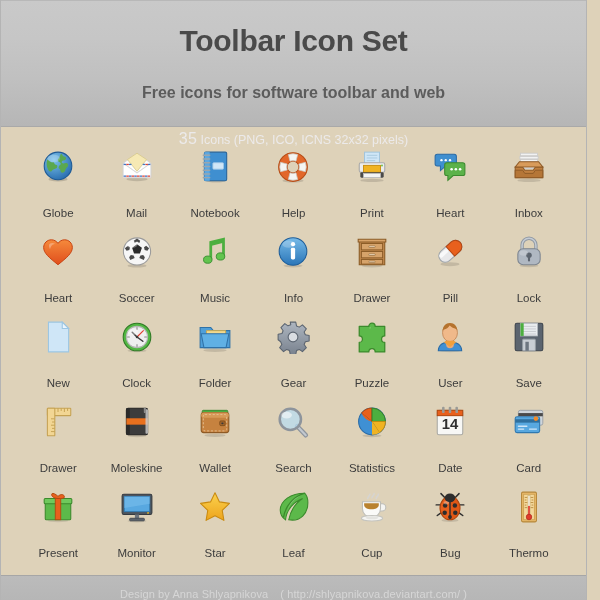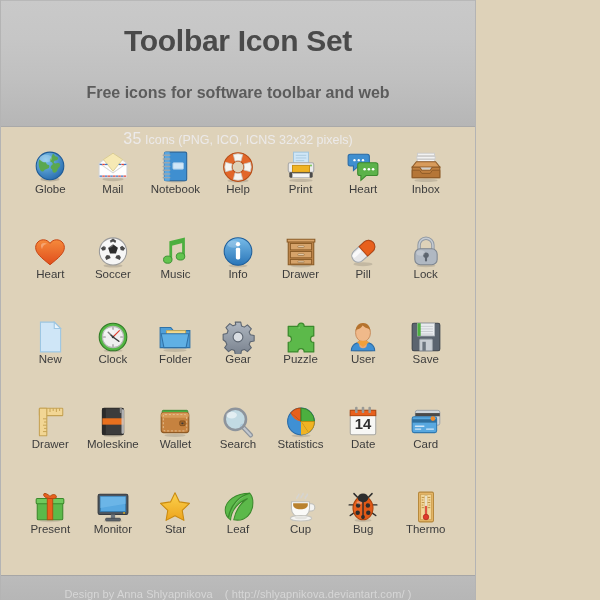--- a/index.html
+++ b/index.html
@@ -8,21 +8,21 @@
   }
   body {
     width: 600px;
     height: 600px;
     overflow: hidden;
     font-family: "Liberation Sans", sans-serif;
     background: #ded2b9;
   }
   .page {
     position: relative;
-    width: 476px;
+    width: 587px;
     height: 600px;
     box-sizing: border-box;
     background: #ded2b9;
     border-left: 1px solid #b4b4b4;
     border-right: 1px solid #b4b4b4;
     display: flex;
     flex-direction: column;
   }
 
   
@@ -86,21 +86,21 @@
     align-items: center;
     justify-content: flex-start;
     padding-top: 3px;
   }
   .ico {
     width: 34px;
     height: 34px;
     display: block;
   }
   .cap {
-    margin-top: 0;
+    margin-top: 24px;
     font-size: 11.5px;
     color: #3c3c3c;
     text-align: center;
     line-height: 1;
     white-space: nowrap;
   }
 
   
   .footer {
     flex: 0 0 25px;

